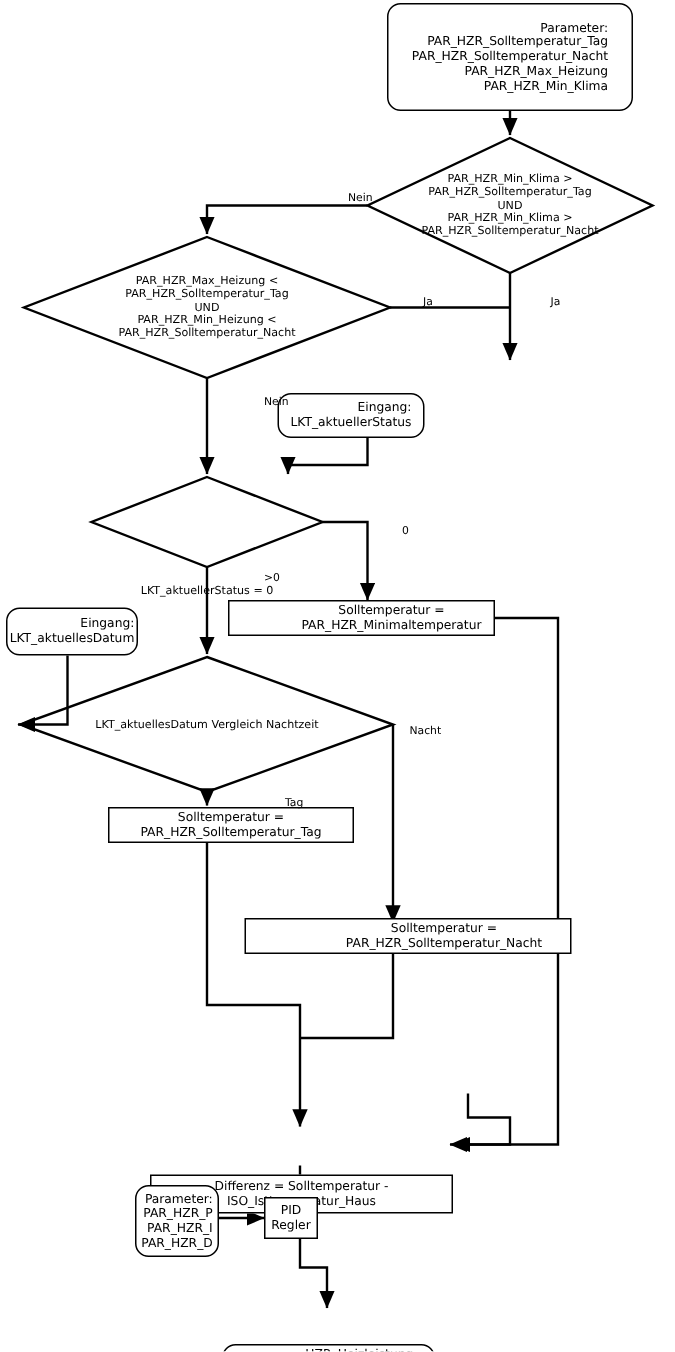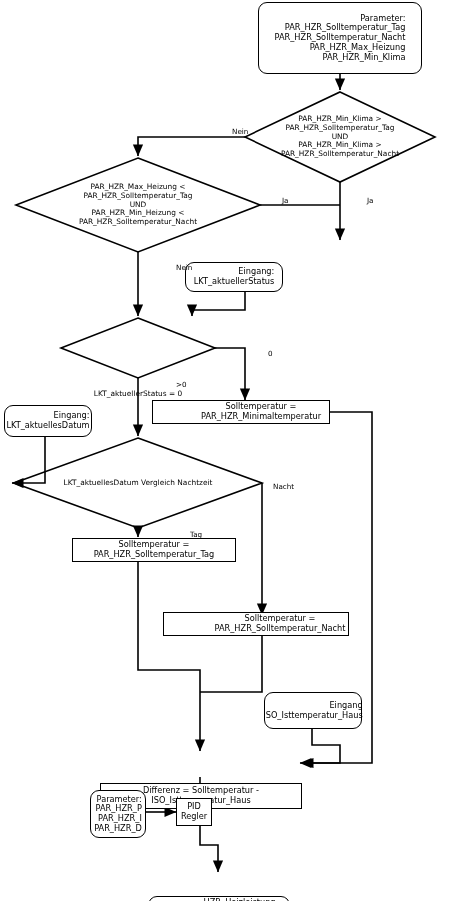--- a/index.html
+++ b/index.html
@@ -168,28 +168,24 @@
   </div>
 
   <div class="node dec" style="left:52px; top:475px; width:172px; height:16px;">
     <span class="lbl">LKT_aktuellesDatum Vergleich Nachtzeit</span>
   </div>
 
   <div class="node proc" style="left:72px; top:538px; width:164px; height:24px;">
     <span class="lbl">Solltemperatur = PAR_HZR_Solltemperatur_Tag</span>
   </div>
 
-  <div class="node proc" style="left:163px; top:612px; width:186px; height:24px;padding-left:48px;">
+  <div class="node proc" style="left:163px; top:612px; width:218px; height:24px;padding-left:48px;">
     <span class="lbl">Solltemperatur = PAR_HZR_Solltemperatur_Nacht</span>
   </div>
 
-  <div class="node term" style="left:264px; top:692px; width:98px; height:37px;">
-    <span class="lbl">Eingang
-ISO_Isttemperatur_Haus</span>
-  </div>
 
   <div class="node proc" style="left:100px; top:751px; width:202px; height:26px;margin-top:32px;">
     <span class="lbl">Differenz = Solltemperatur - ISO_Isttemperatur_Haus</span>
   </div>
 
   <div class="node term" style="left:90px; top:790px; width:56px; height:48px;">
     <span class="lbl">Parameter:
 PAR_HZR_P
 PAR_HZR_I
 PAR_HZR_D</span>

